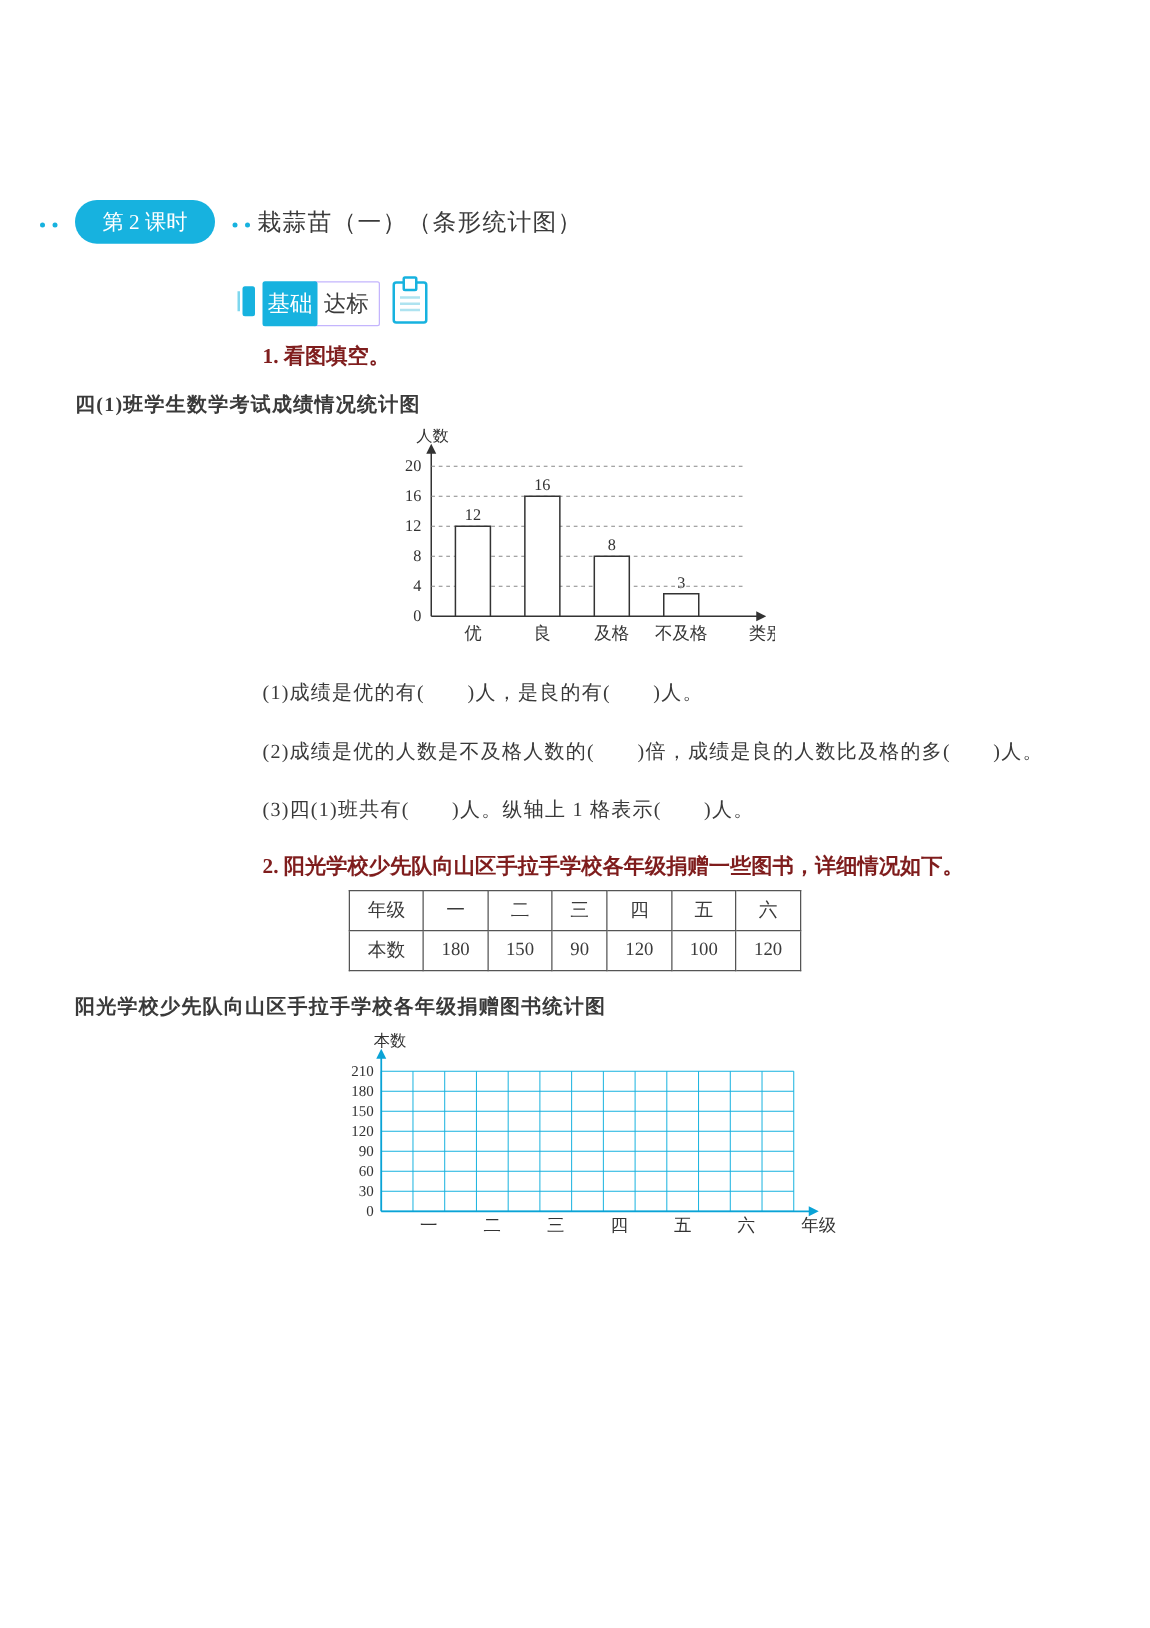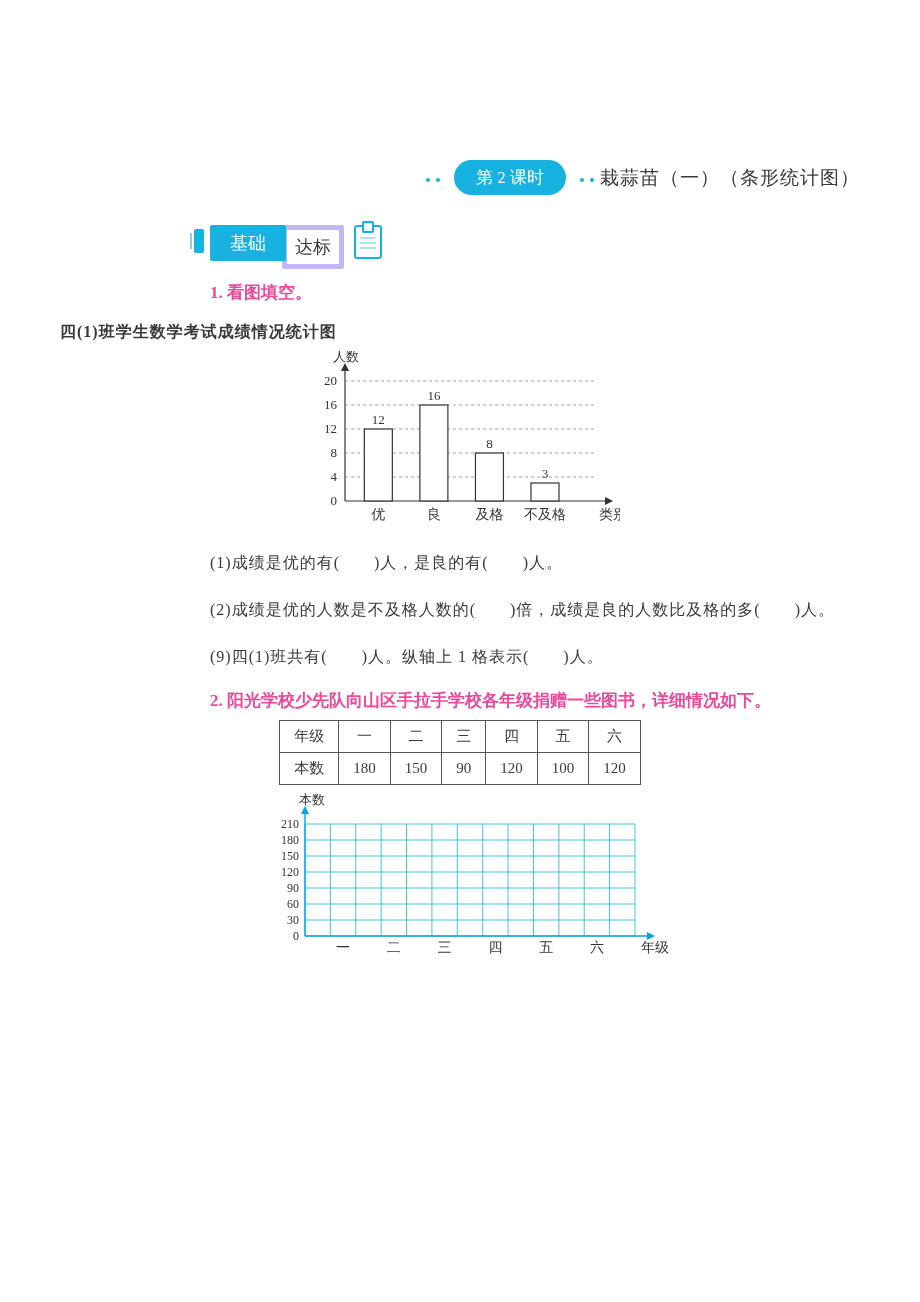--- a/index.html
+++ b/index.html
@@ -7,21 +7,21 @@
     padding: 0;
     background: #fff;
     font-family: "SimSun", "STSong", serif;
     color: #3a3a3a;
     width: 920px;
   }
   .page {
     padding: 160px 60px 60px 60px;
   }
   .lesson-bar {
-    text-align: right;
+    text-align: left;
   }
   .pill {
     display: inline-block;
     background: #17b2df;
     color: #fff;
     border-radius: 18px;
     padding: 6px 22px 6px 22px;
     font-size: 17px;
     position: relative;
     vertical-align: middle;
@@ -42,39 +42,39 @@
     vertical-align: middle;
     letter-spacing: 1px;
   }
   .jichu-row {
     margin: 30px 0 10px 150px;
   }
   .jichu-badge {
     display: inline-block;
     background: #17b2df;
     color: #fff;
-    padding: 6px 20px;
+    padding: 6px 4px;
     font-size: 18px;
     border-radius: 2px;
     position: relative;
   }
   .jichu-badge::before {
     content: "";
     position: absolute;
     left: -16px;
     top: 4px;
     width: 10px;
     height: 24px;
     background: #17b2df;
     border-radius: 2px;
     box-shadow: -8px 0 0 -4px #7ed7ee;
   }
   .dabiao {
     display: inline-block;
-    border: 5px solid #c4b5fd;
+    border: 1px solid #c4b5fd;
     padding: 5px 8px;
     font-size: 18px;
     color: #3a3a3a;
     margin-left: -4px;
     border-radius: 2px;
     vertical-align: top;
   }
   .clip-icon {
     display: inline-block;
     width: 24px; height: 30px;
@@ -93,21 +93,21 @@
     border-radius: 2px;
     background: #fff;
   }
   .clip-icon .lines {
     position: absolute;
     left: 4px; right: 4px; top: 10px;
     height: 2px; background: #aee3f0;
     box-shadow: 0 5px 0 #aee3f0, 0 10px 0 #aee3f0;
   }
   .q-head {
-    color: #ec4899;
+    color: #7f1d1d;
     font-weight: bold;
     font-size: 17px;
     margin: 12px 0 8px 150px;
   }
   .centered-title {
     text-align: left;
     font-weight: bold;
     font-size: 16px;
     margin: 18px 0 8px 0;
     letter-spacing: 1px;
@@ -181,21 +181,21 @@
         <text x="189.44444444444446" y="168" text-anchor="middle" font-size="14" fill="#333">及格</text>
         <rect x="231" y="132" width="28" height="18" fill="#fff" stroke="#333" stroke-width="1.2"></rect>
         <text x="245" y="127" text-anchor="middle" font-size="13" fill="#333">3</text>
         <text x="245" y="168" text-anchor="middle" font-size="14" fill="#333">不及格</text>
         <text x="299" y="168" font-size="14" fill="#333">类别</text>
       </g>
   </svg>
 
   <div class="body-text">(1)成绩是优的有(　　)人，是良的有(　　)人。</div>
   <div class="body-text">(2)成绩是优的人数是不及格人数的(　　)倍，成绩是良的人数比及格的多(　　)人。</div>
-  <div class="body-text">(9)四(1)班共有(　　)人。纵轴上 1 格表示(　　)人。</div>
+  <div class="body-text">(3)四(1)班共有(　　)人。纵轴上 1 格表示(　　)人。</div>
 
   <div class="q-head">2. 阳光学校少先队向山区手拉手学校各年级捐赠一些图书，详细情况如下。</div>
 
   <table class="data">
     <tbody>
         <tr id="q2-row-head">
           <td>年级</td>
           <td>一</td>
           <td>二</td>
           <td>三</td>
@@ -209,20 +209,21 @@
           <td>150</td>
           <td>90</td>
           <td>120</td>
           <td>100</td>
           <td>120</td>
         </tr>
   </tbody>
     </table>
 
 
+  <div class="centered-title">阳光学校少先队向山区手拉手学校各年级捐赠图书统计图</div>
 
   <div class="chart2-wrap">
     <svg width="420" height="170" viewBox="0 0 420 170">
       <g id="chart2-g">
           <line x1="55" y1="145" x2="385" y2="145" stroke="#17b2df" stroke-width="0.8"></line>
           <line x1="55" y1="129" x2="385" y2="129" stroke="#17b2df" stroke-width="0.8"></line>
           <line x1="55" y1="113" x2="385" y2="113" stroke="#17b2df" stroke-width="0.8"></line>
           <line x1="55" y1="97" x2="385" y2="97" stroke="#17b2df" stroke-width="0.8"></line>
           <line x1="55" y1="81" x2="385" y2="81" stroke="#17b2df" stroke-width="0.8"></line>
           <line x1="55" y1="65" x2="385" y2="65" stroke="#17b2df" stroke-width="0.8"></line>

